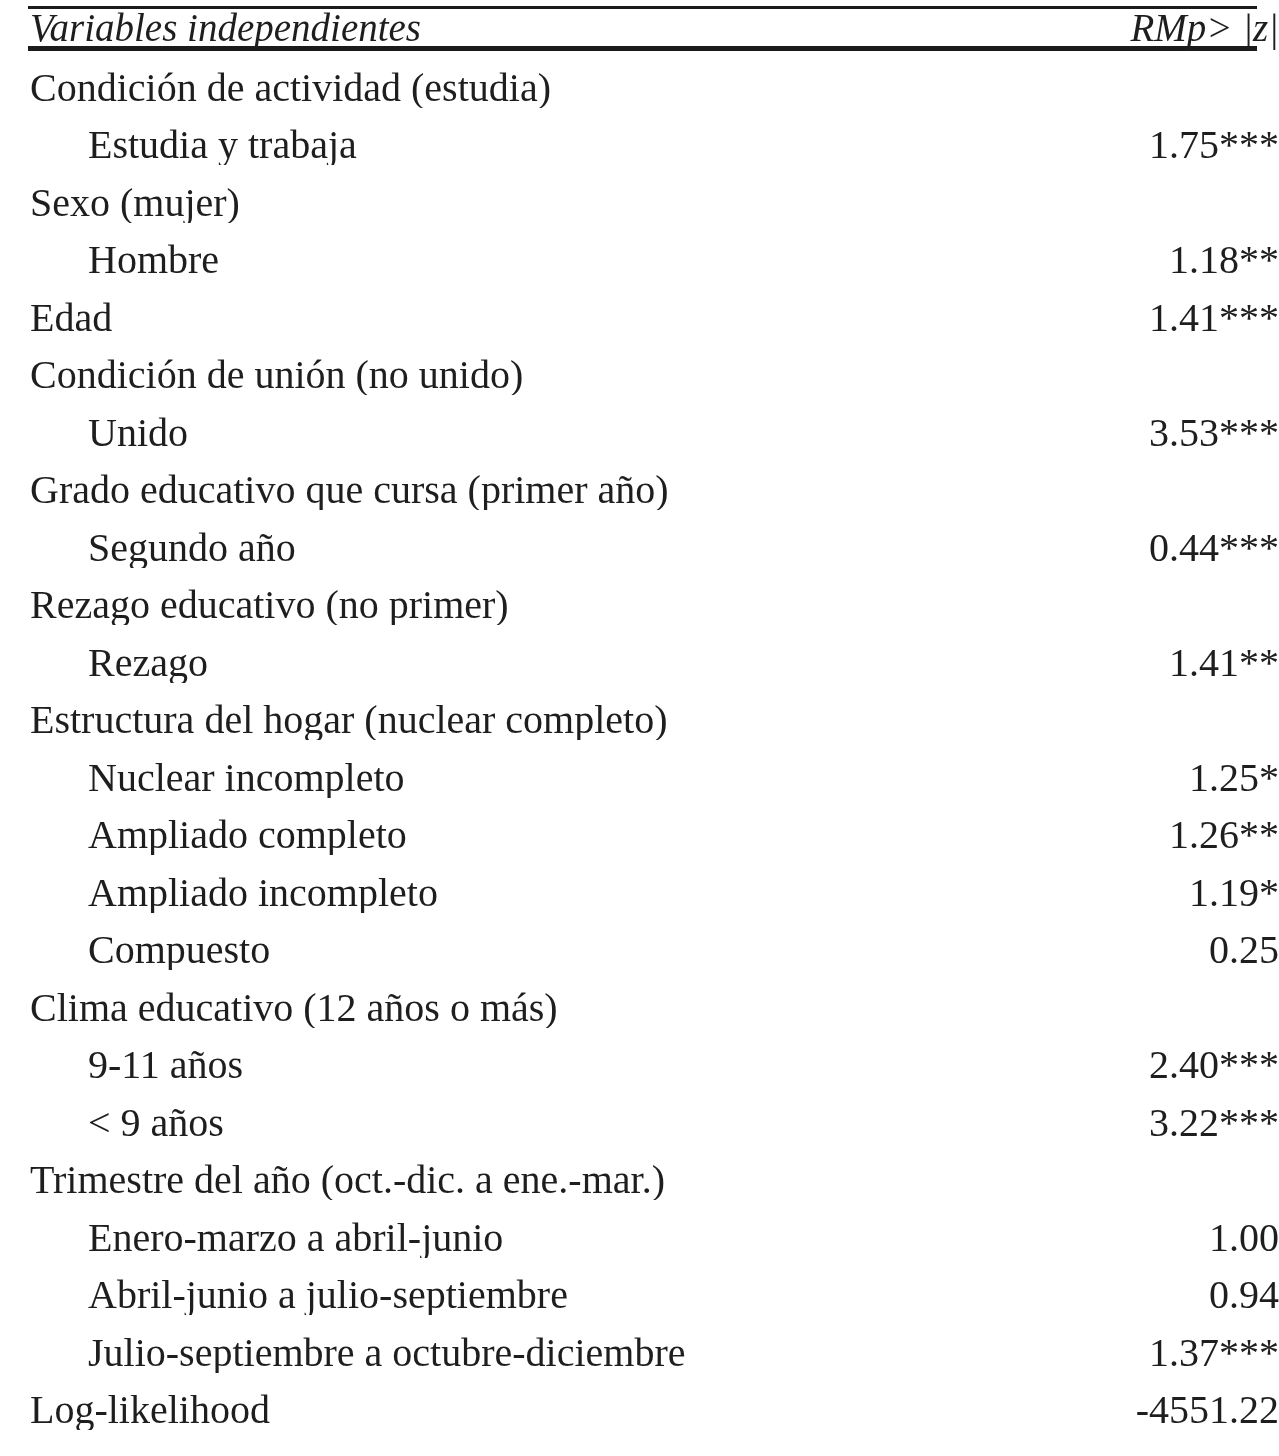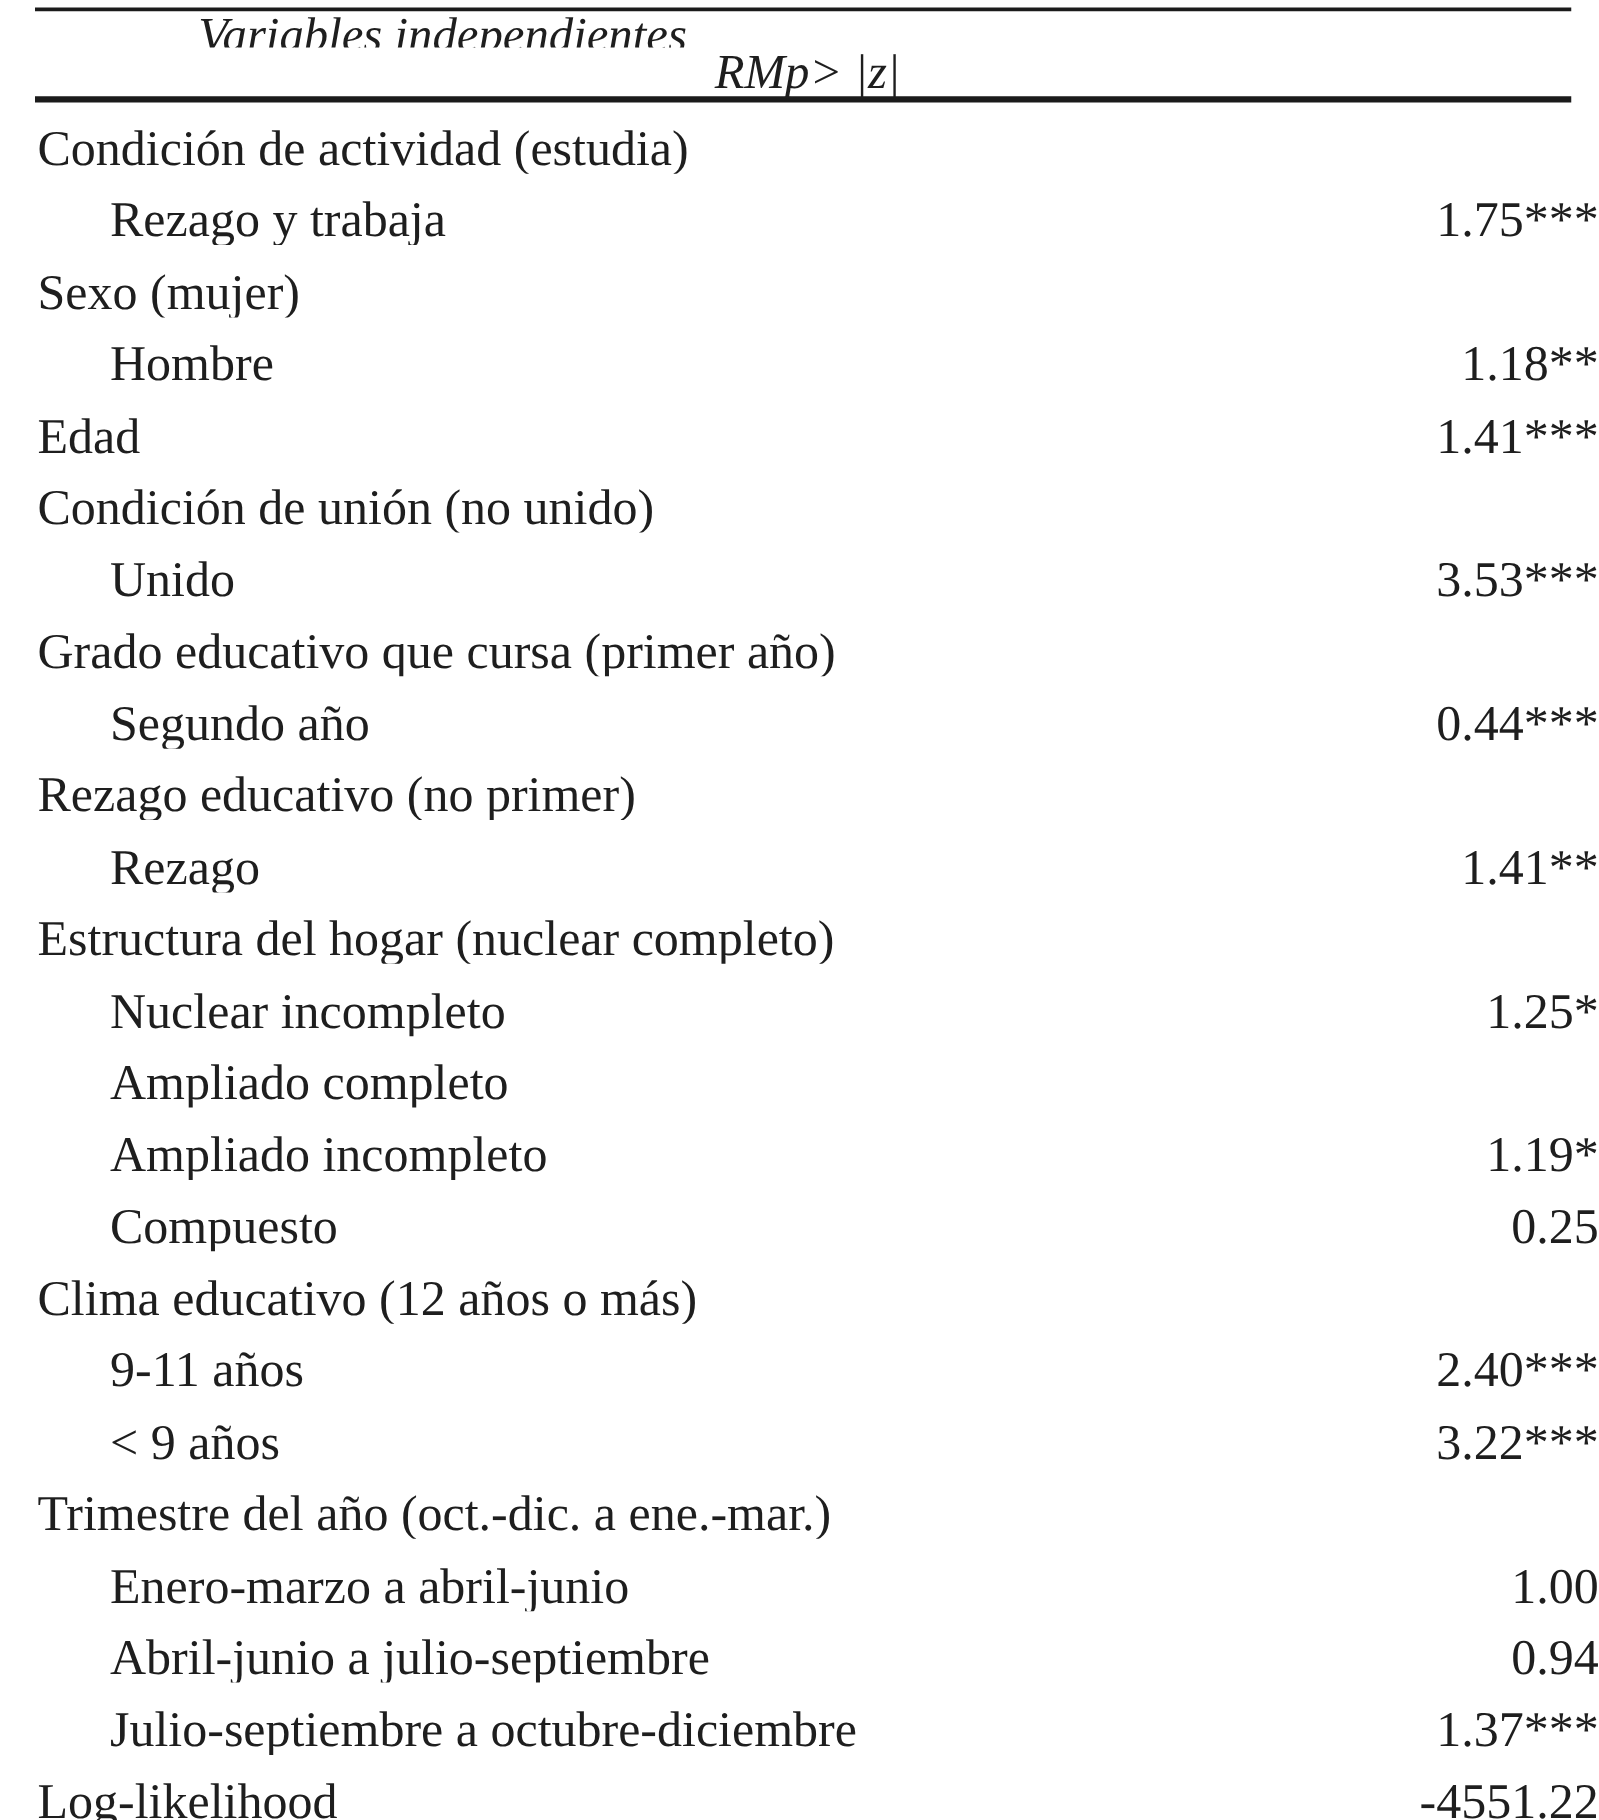--- a/index.html
+++ b/index.html
@@ -28,24 +28,23 @@
   .rule-header {
     height: 5px;
   }
   .row {
     display: flex;
     align-items: center;
     font-size: 40px;
     line-height: 1;
   }
   .header-row {
-    height: 68px;
+    height: 37px;
     font-style: italic;
     font-size: 39px;
-    flex-direction: column;
   }
   .table-body {
     padding-top: 8px;
   }
   .body-row {
     height: 57.5px;
   }
   .col1 {
     width: 1022px;
     box-sizing: border-box;
@@ -74,21 +73,21 @@
     <span class="col1">Variables independientes</span>
     <span class="col2">RMp&gt; |z|</span>
   </div>
   <div class="rule rule-header"></div>
   <div class="table-body" id="table-body">
       <div class="row body-row">
         <span class="col1">Condición de actividad (estudia)</span>
         <span class="col2"></span>
       </div>
       <div class="row body-row">
-        <span class="col1 indent">Rezago y trabaja</span>
+        <span class="col1 indent">Estudia y trabaja</span>
         <span class="col2">1.75***</span>
       </div>
       <div class="row body-row">
         <span class="col1">Sexo (mujer)</span>
         <span class="col2"></span>
       </div>
       <div class="row body-row">
         <span class="col1 indent">Hombre</span>
         <span class="col2">1.18**</span>
       </div>
@@ -123,20 +122,21 @@
       <div class="row body-row">
         <span class="col1">Estructura del hogar (nuclear completo)</span>
         <span class="col2"></span>
       </div>
       <div class="row body-row">
         <span class="col1 indent">Nuclear incompleto</span>
         <span class="col2">1.25*</span>
       </div>
       <div class="row body-row">
         <span class="col1 indent">Ampliado completo</span>
+        <span class="col2">1.26**</span>
       </div>
       <div class="row body-row">
         <span class="col1 indent">Ampliado incompleto</span>
         <span class="col2">1.19*</span>
       </div>
       <div class="row body-row">
         <span class="col1 indent">Compuesto</span>
         <span class="col2">0.25</span>
       </div>
       <div class="row body-row">

